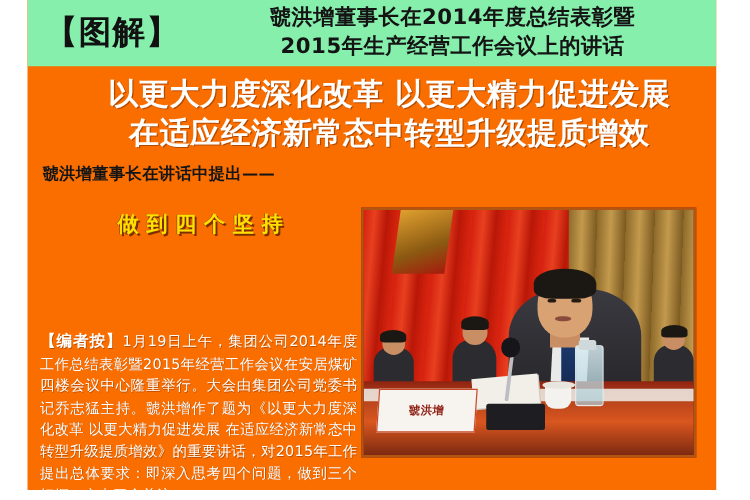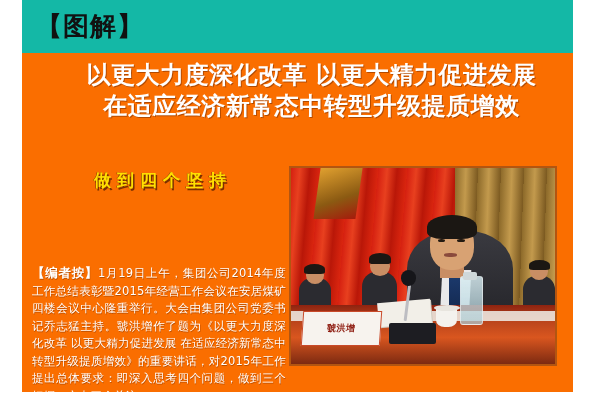--- a/index.html
+++ b/index.html
@@ -22,21 +22,21 @@
     overflow: hidden;
   }
 
   
   .header-band {
     position: absolute;
     left: 0;
     top: 0;
     width: 551px;
     height: 53px;
-    background: #14b8a6;
+    background: #86efac;
     display: flex;
     align-items: center;
   }
 
   .tag-label {
     position: absolute;
     left: 14px;
     top: 11px;
     font-size: 26px;
     font-weight: bold;
@@ -390,28 +390,31 @@
   }
 </style>
 </head>
 <body>
 
 <div id="poster">
 
   <div class="header-band">
     <div class="tag-label">【图解】</div>
     <div class="header-title">
+      <span class="ln">虢洪增董事长在2014年度总结表彰暨</span>
+      <span class="ln">2015年生产经营工作会议上的讲话</span>
     </div>
   </div>
 
   <div class="headline">
     <span class="ln">以更大力度深化改革 以更大精力促进发展</span>
     <span class="ln">在适应经济新常态中转型升级提质增效</span>
   </div>
 
+  <div class="kicker">虢洪增董事长在讲话中提出——</div>
 
   <div class="slogans">
     <span class="slogan">做到四个坚持</span>
   </div>
 
   <div class="body-copy">
     <span class="lead">【编者按】</span><span>1月19日上午，集团公司2014年度工作总结表彰暨2015年经营工作会议在安居煤矿四楼会议中心隆重举行。大会由集团公司党委书记乔志猛主持。虢洪增作了题为《以更大力度深化改革 以更大精力促进发展 在适应经济新常态中转型升级提质增效》的重要讲话，对2015年工作提出总体要求：即深入思考四个问题，做到三个把握，突出三个关注。</span>
   </div>
 
   <div class="photo">

